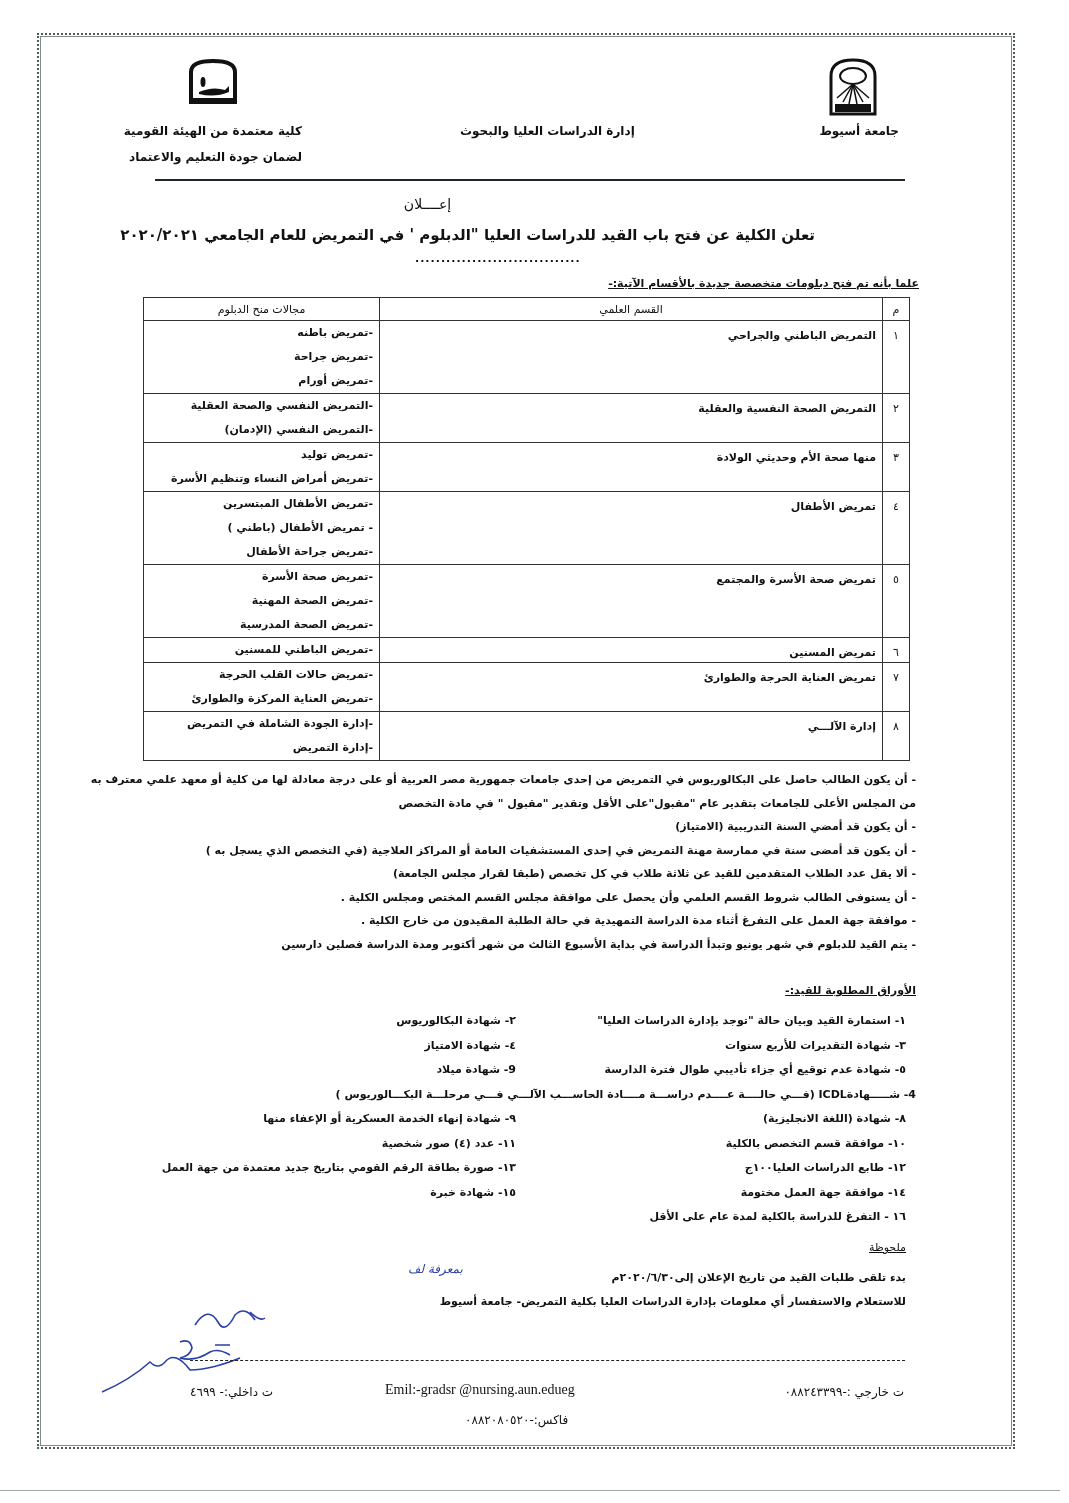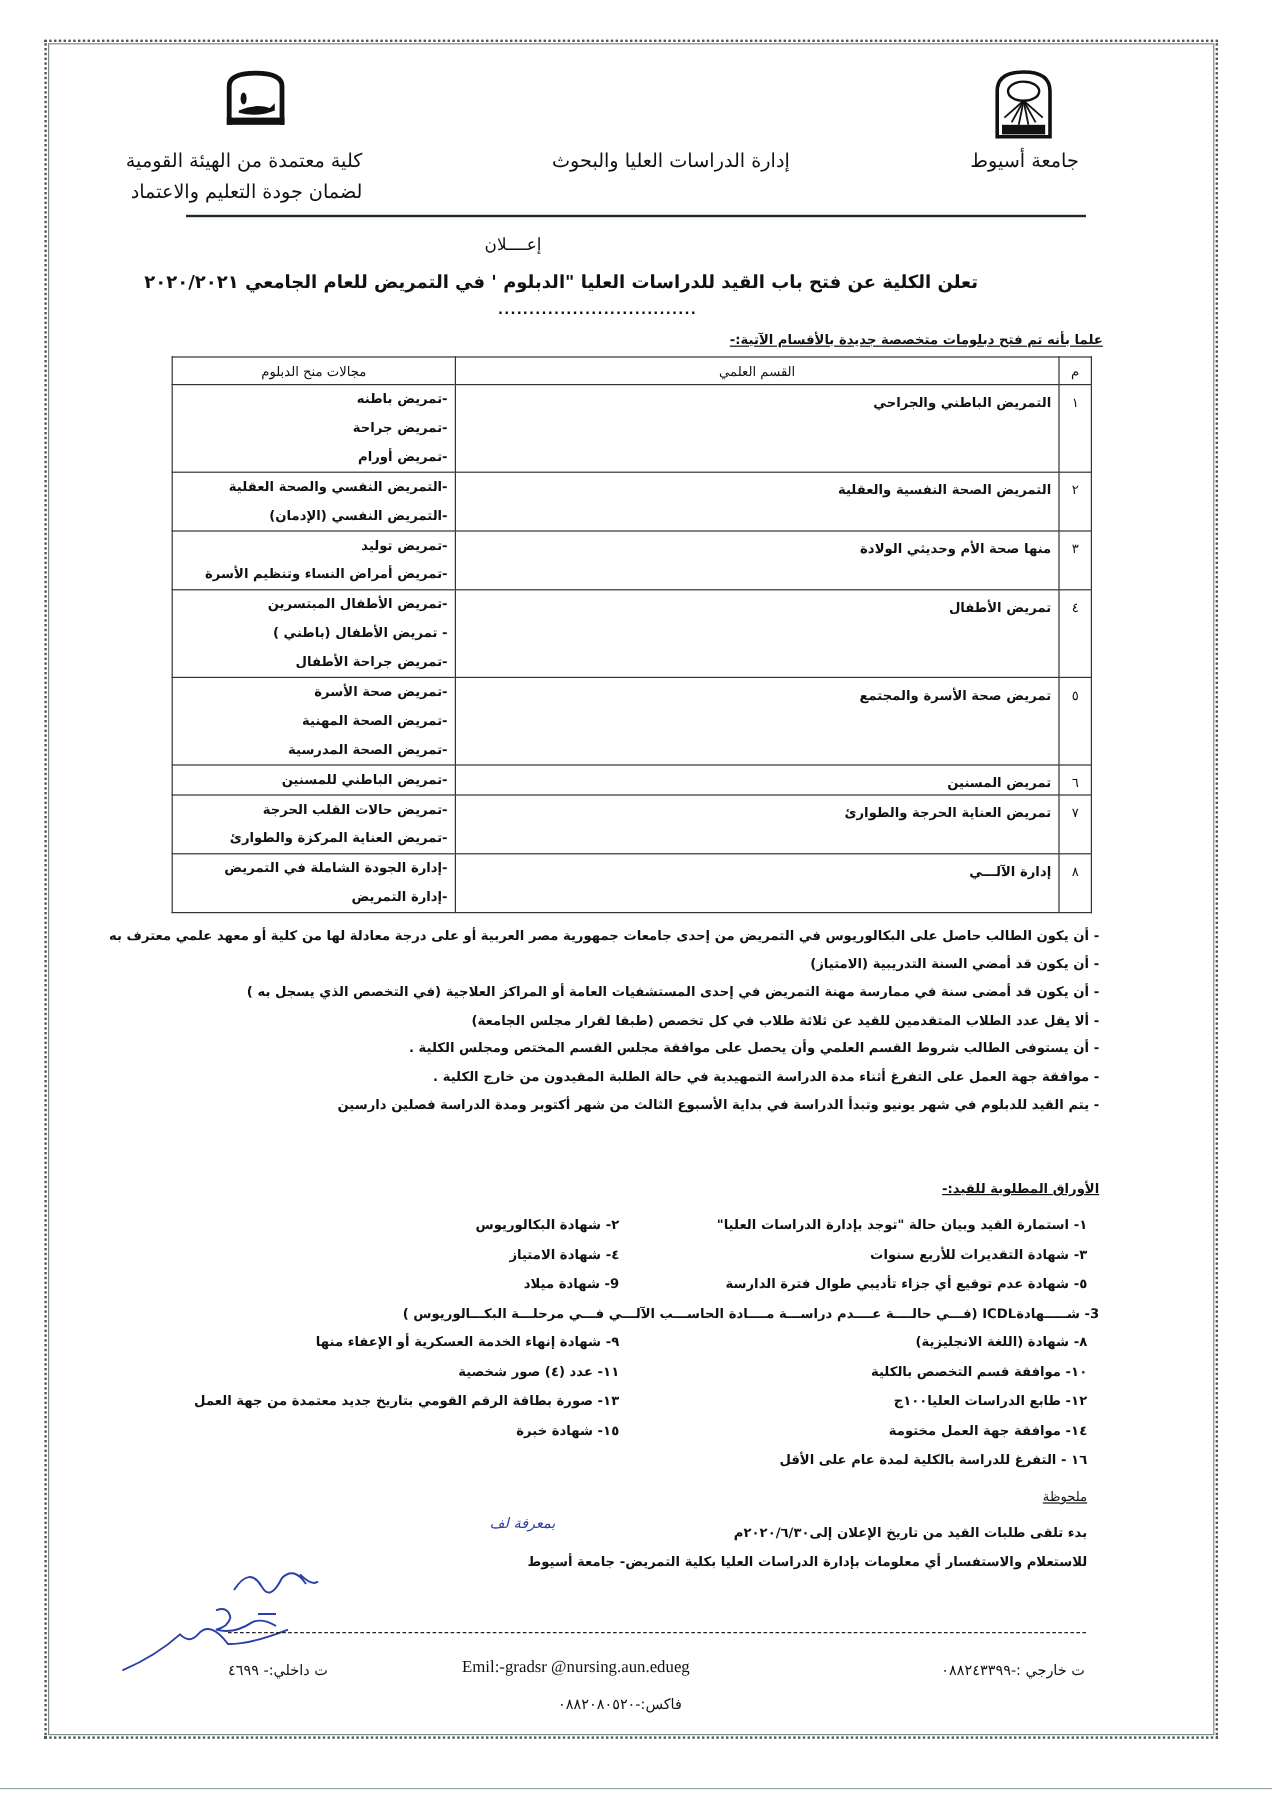--- a/index.html
+++ b/index.html
@@ -5,21 +5,21 @@
   html, body { margin: 0; padding: 0; background: #ffffff; }
   body { width: 1069px; height: 1503px; position: relative; overflow: hidden;
          font-family: "DejaVu Sans", "Liberation Sans", sans-serif; color: #111; }
   .frame { position: absolute; left: 37px; top: 33px; width: 978px; height: 1416px;
            border: 2px dotted #4d5a5a; box-sizing: border-box; }
   .frame-inner { position: absolute; left: 40px; top: 36px; width: 972px; height: 1410px;
            border: 1px solid #7f8b8b; box-sizing: border-box; }
   .bottom-line { position: absolute; left: 0; top: 1490px; width: 1060px; height: 1px; background: #9aa8a8; }
   .abs { position: absolute; }
   .rtl { direction: rtl; unicode-bidi: embed; }
-  .hdr-text { font-size: 16px; font-weight: normal; white-space: nowrap; }
+  .hdr-text { font-size: 12px; font-weight: bold; white-space: nowrap; }
   .logo { position: absolute; }
   .hr-thick { position: absolute; left: 155px; top: 179px; width: 750px; height: 2px; background: #1c2a22; }
   .title { font-size: 15px; font-weight: bold; text-align: center; }
   .dots { font-size: 11px; letter-spacing: 1px; font-weight: bold; }
   .underline { text-decoration: underline; }
   table.main { position: absolute; left: 143px; top: 297px; width: 767px; border-collapse: collapse; direction: rtl; }
   table.main td, table.main th { border: 1px solid #333; font-size: 11px; font-weight: bold; vertical-align: top; padding: 0 6px; }
   table.main th { font-weight: normal; height: 22px; vertical-align: middle; text-align: center; }
   table.main td.num { width: 14px; text-align: center; padding-top: 8px; font-weight: normal; }
   table.main td.dept { width: 490px; text-align: right; padding-top: 8px; }
@@ -145,38 +145,39 @@
           <div>-إدارة الجودة الشاملة في التمريض</div>
           <div>-إدارة التمريض</div>
         </td>
       </tr>
     </tbody>
 </table>
 
 <div class="abs rtl" style="right:153px;top:768px;">
   <div id="cond-list">
       <div class="para" style="line-height: 23.5px;">- أن يكون الطالب حاصل على البكالوريوس في التمريض من إحدى جامعات جمهورية مصر العربية أو على درجة معادلة لها من كلية أو معهد علمي معترف به</div>
+      <div class="para" style="line-height: 23.5px;">من المجلس الأعلى للجامعات  بتقدير عام "مقبول"على الأقل وتقدير "مقبول " في مادة التخصص</div>
       <div class="para" style="line-height: 23.5px;">- أن يكون قد أمضي السنة التدريبية (الامتياز)</div>
       <div class="para" style="line-height: 23.5px;">- أن يكون قد أمضى سنة في ممارسة مهنة التمريض في إحدى المستشفيات العامة أو المراكز العلاجية (في التخصص الذي يسجل به )</div>
       <div class="para" style="line-height: 23.5px;">- ألا يقل عدد الطلاب المتقدمين للقيد عن ثلاثة طلاب في كل تخصص (طبقا لقرار مجلس الجامعة)</div>
       <div class="para" style="line-height: 23.5px;">- أن يستوفى الطالب شروط القسم العلمي وأن يحصل على موافقة مجلس القسم المختص ومجلس الكلية .</div>
       <div class="para" style="line-height: 23.5px; text-align: right;">- موافقة جهة العمل على التفرغ أثناء مدة الدراسة التمهيدية في حالة الطلبة المقيدون من خارج الكلية .</div>
       <div class="para" style="line-height: 23.5px;">- يتم القيد للدبلوم في شهر يونيو وتبدأ الدراسة في بداية الأسبوع الثالث من شهر أكتوبر ومدة الدراسة فصلين دارسين</div>
     </div>
 </div>
 
 <div class="abs para rtl underline" style="right:153px;top:979px;">الأوراق المطلوبة للقيد:-</div>
 <div id="docs">
     <div class="req-row rtl" style="right: 163px; top: 1014px;">١- استمارة القيد وبيان حالة "توجد بإدارة الدراسات العليا"</div>
     <div class="req-row rtl" style="right: 553px; top: 1014px;">٢- شهادة البكالوريوس</div>
     <div class="req-row rtl" style="right: 163px; top: 1038.5px;">٣- شهادة التقديرات للأربع سنوات</div>
     <div class="req-row rtl" style="right: 553px; top: 1038.5px;">٤- شهادة الامتياز</div>
     <div class="req-row rtl" style="right: 163px; top: 1063px;">٥- شهادة عدم توقيع أي جزاء تأديبي طوال فترة الدارسة</div>
     <div class="req-row rtl" style="right: 553px; top: 1063px;">9- شهادة ميلاد</div>
-    <div class="req-row rtl" style="right: 153px; top: 1087.5px;">3- شـــــهادةICDL  (فـــي حالــــة عــــدم دراســـة مــــادة الحاســـب الآلـــي فـــي مرحلـــة البكـــالوريوس )</div>
+    <div class="req-row rtl" style="right: 153px; top: 1087.5px;">4- شـــــهادةICDL  (فـــي حالــــة عــــدم دراســـة مــــادة الحاســـب الآلـــي فـــي مرحلـــة البكـــالوريوس )</div>
     <div class="req-row rtl" style="right: 163px; top: 1112px;">٨- شهادة (اللغة الانجليزية)</div>
     <div class="req-row rtl" style="right: 553px; top: 1112px;">٩- شهادة إنهاء الخدمة العسكرية أو الإعفاء منها</div>
     <div class="req-row rtl" style="right: 163px; top: 1136.5px;">١٠- موافقة قسم التخصص بالكلية</div>
     <div class="req-row rtl" style="right: 553px; top: 1136.5px;">١١- عدد (٤) صور شخصية</div>
     <div class="req-row rtl" style="right: 163px; top: 1161px;">١٢- طابع الدراسات العليا١٠٠ج</div>
     <div class="req-row rtl" style="right: 553px; top: 1161px;">١٣- صورة بطاقة الرقم القومي بتاريخ جديد معتمدة من جهة العمل</div>
     <div class="req-row rtl" style="right: 163px; top: 1185.5px;">١٤- موافقة جهة العمل مختومة</div>
     <div class="req-row rtl" style="right: 553px; top: 1185.5px;">١٥- شهادة خبرة</div>
     <div class="req-row rtl" style="right: 163px; top: 1210px;">١٦  - التفرغ للدراسة بالكلية لمدة عام على الأقل</div>
   </div>

